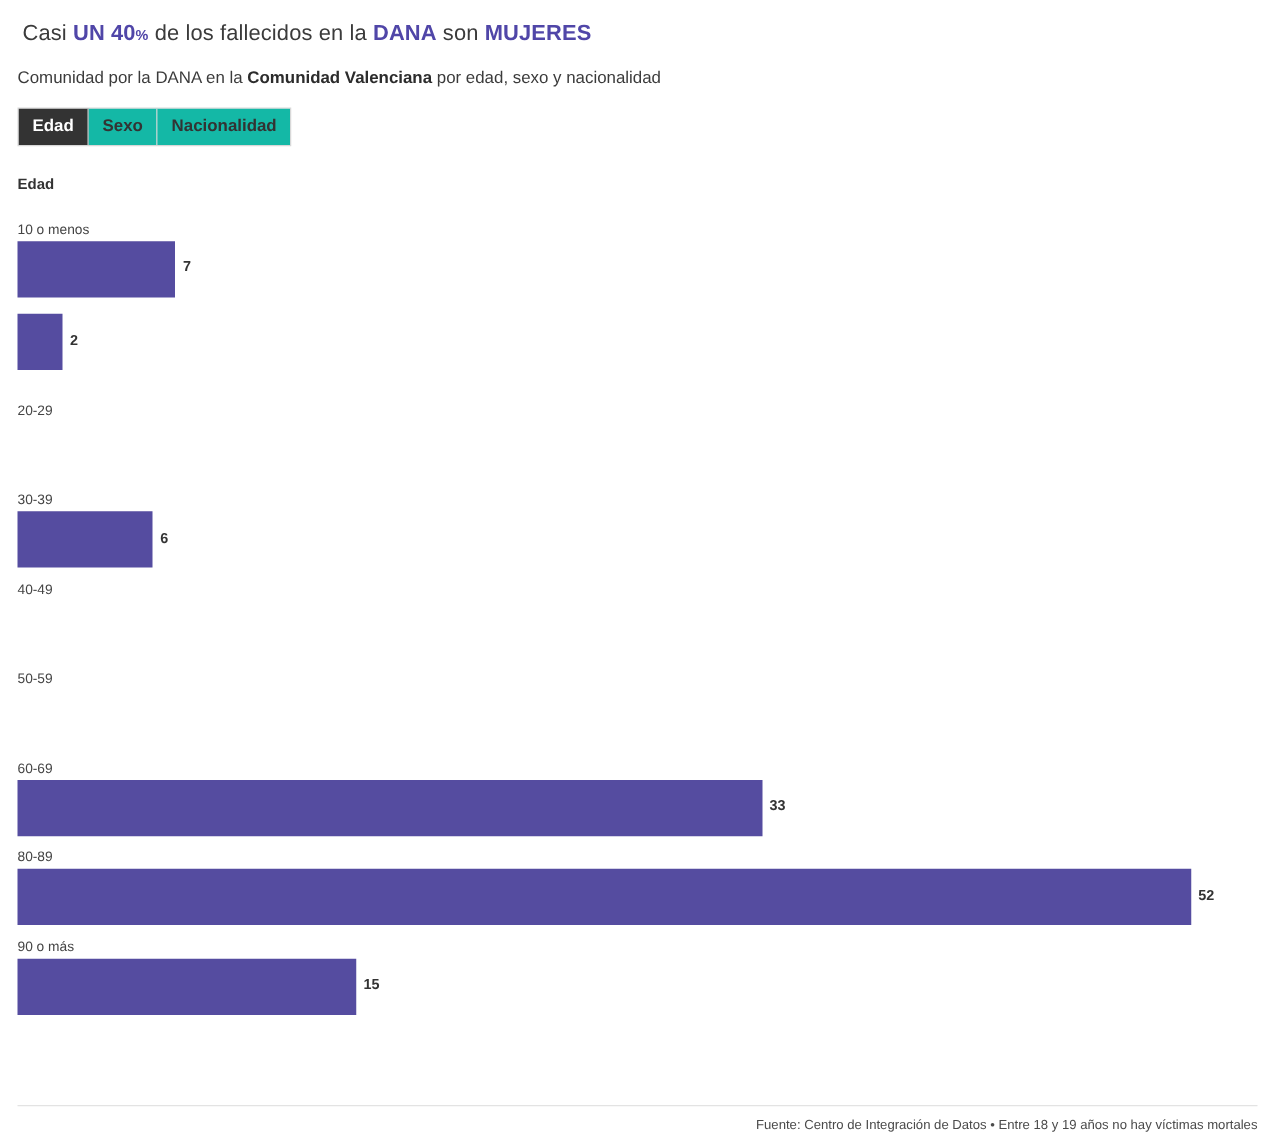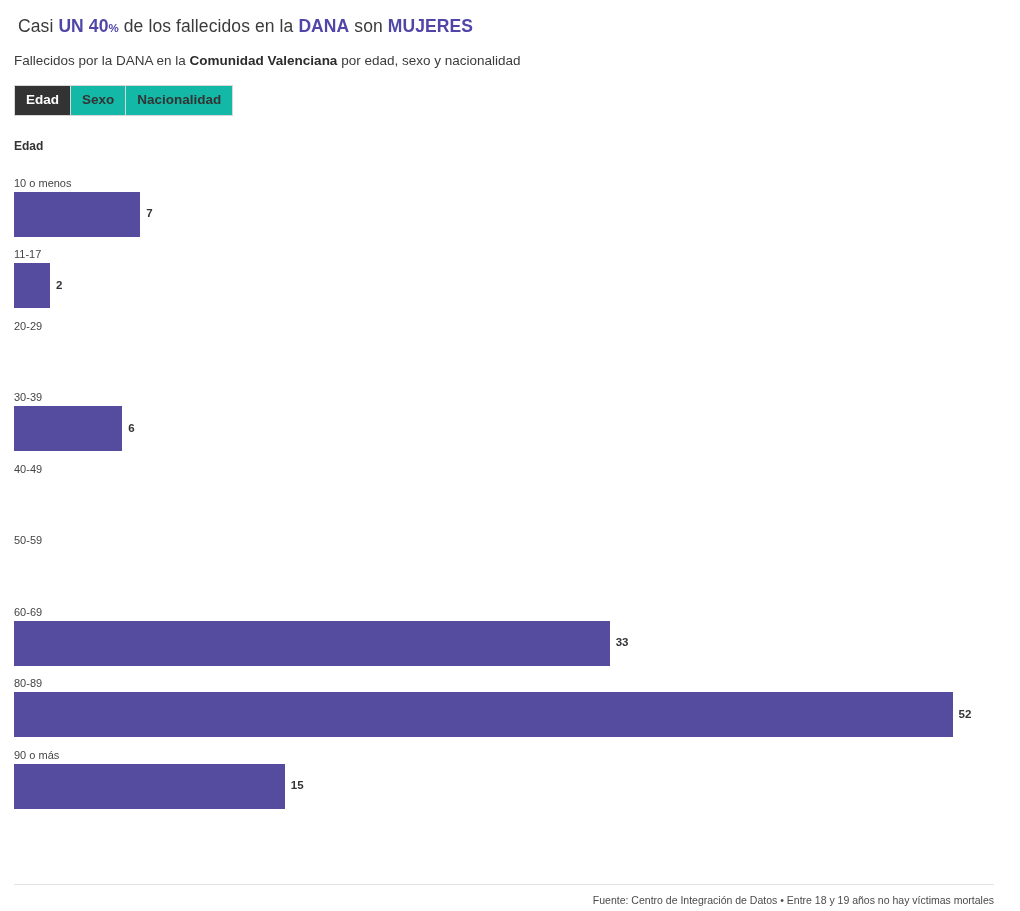--- a/index.html
+++ b/index.html
@@ -104,21 +104,21 @@
     color: #333333;
     margin-left: 6px;
     line-height: 1;
     white-space: nowrap;
   }
 
   
   .footer {
     position: absolute;
     left: 14px;
-    right: 26px;
+    right: 14px;
     bottom: 8px;
   }
   .footer-rule {
     border-top: 1px solid #e3e3e3;
     width: 100%;
     margin-bottom: 9px;
   }
   .footer-text {
     font-size: 10.5px;
     color: #4a4a4a;
@@ -130,41 +130,40 @@
 </head>
 <body>
 
 <div id="page">
 
   <h1 class="headline">
     <span>Casi </span><span class="accent">UN 40</span><span class="pct">%</span><span> de los fallecidos en la </span><span class="accent">DANA</span><span> son </span><span class="accent">MUJERES</span>
   </h1>
 
   <p class="subhead">
-    <span>Fallecidos por la DANA en la </span><b>Comunidad Valenciana</b><span> por edad, sexo y nacionalidad</span>
+    <span>Comunidad por la DANA en la </span><b>Comunidad Valenciana</b><span> por edad, sexo y nacionalidad</span>
   </p>
 
   <div class="tabs">
     <div class="tab active">Edad</div>
     <div class="tab">Sexo</div>
     <div class="tab">Nacionalidad</div>
   </div>
 
   <div class="chart-label">Edad</div>
 
   <div class="chart" id="chart">
       <div class="bar-row">
         <div class="cat-label">10 o menos</div>
         <div class="bar-wrap">
           <div class="bar" style="width: 126.35px; background: rgb(85, 76, 160);"></div>
           <div class="bar-value">7</div>
         </div>
       </div>
       <div class="bar-row">
-        <div class="cat-label">11-17</div>
         <div class="bar-wrap">
           <div class="bar" style="width: 36.1px; background: rgb(85, 76, 160);"></div>
           <div class="bar-value">2</div>
         </div>
       </div>
       <div class="bar-row">
         <div class="cat-label">20-29</div>
       </div>
       <div class="bar-row">
         <div class="cat-label">30-39</div>

